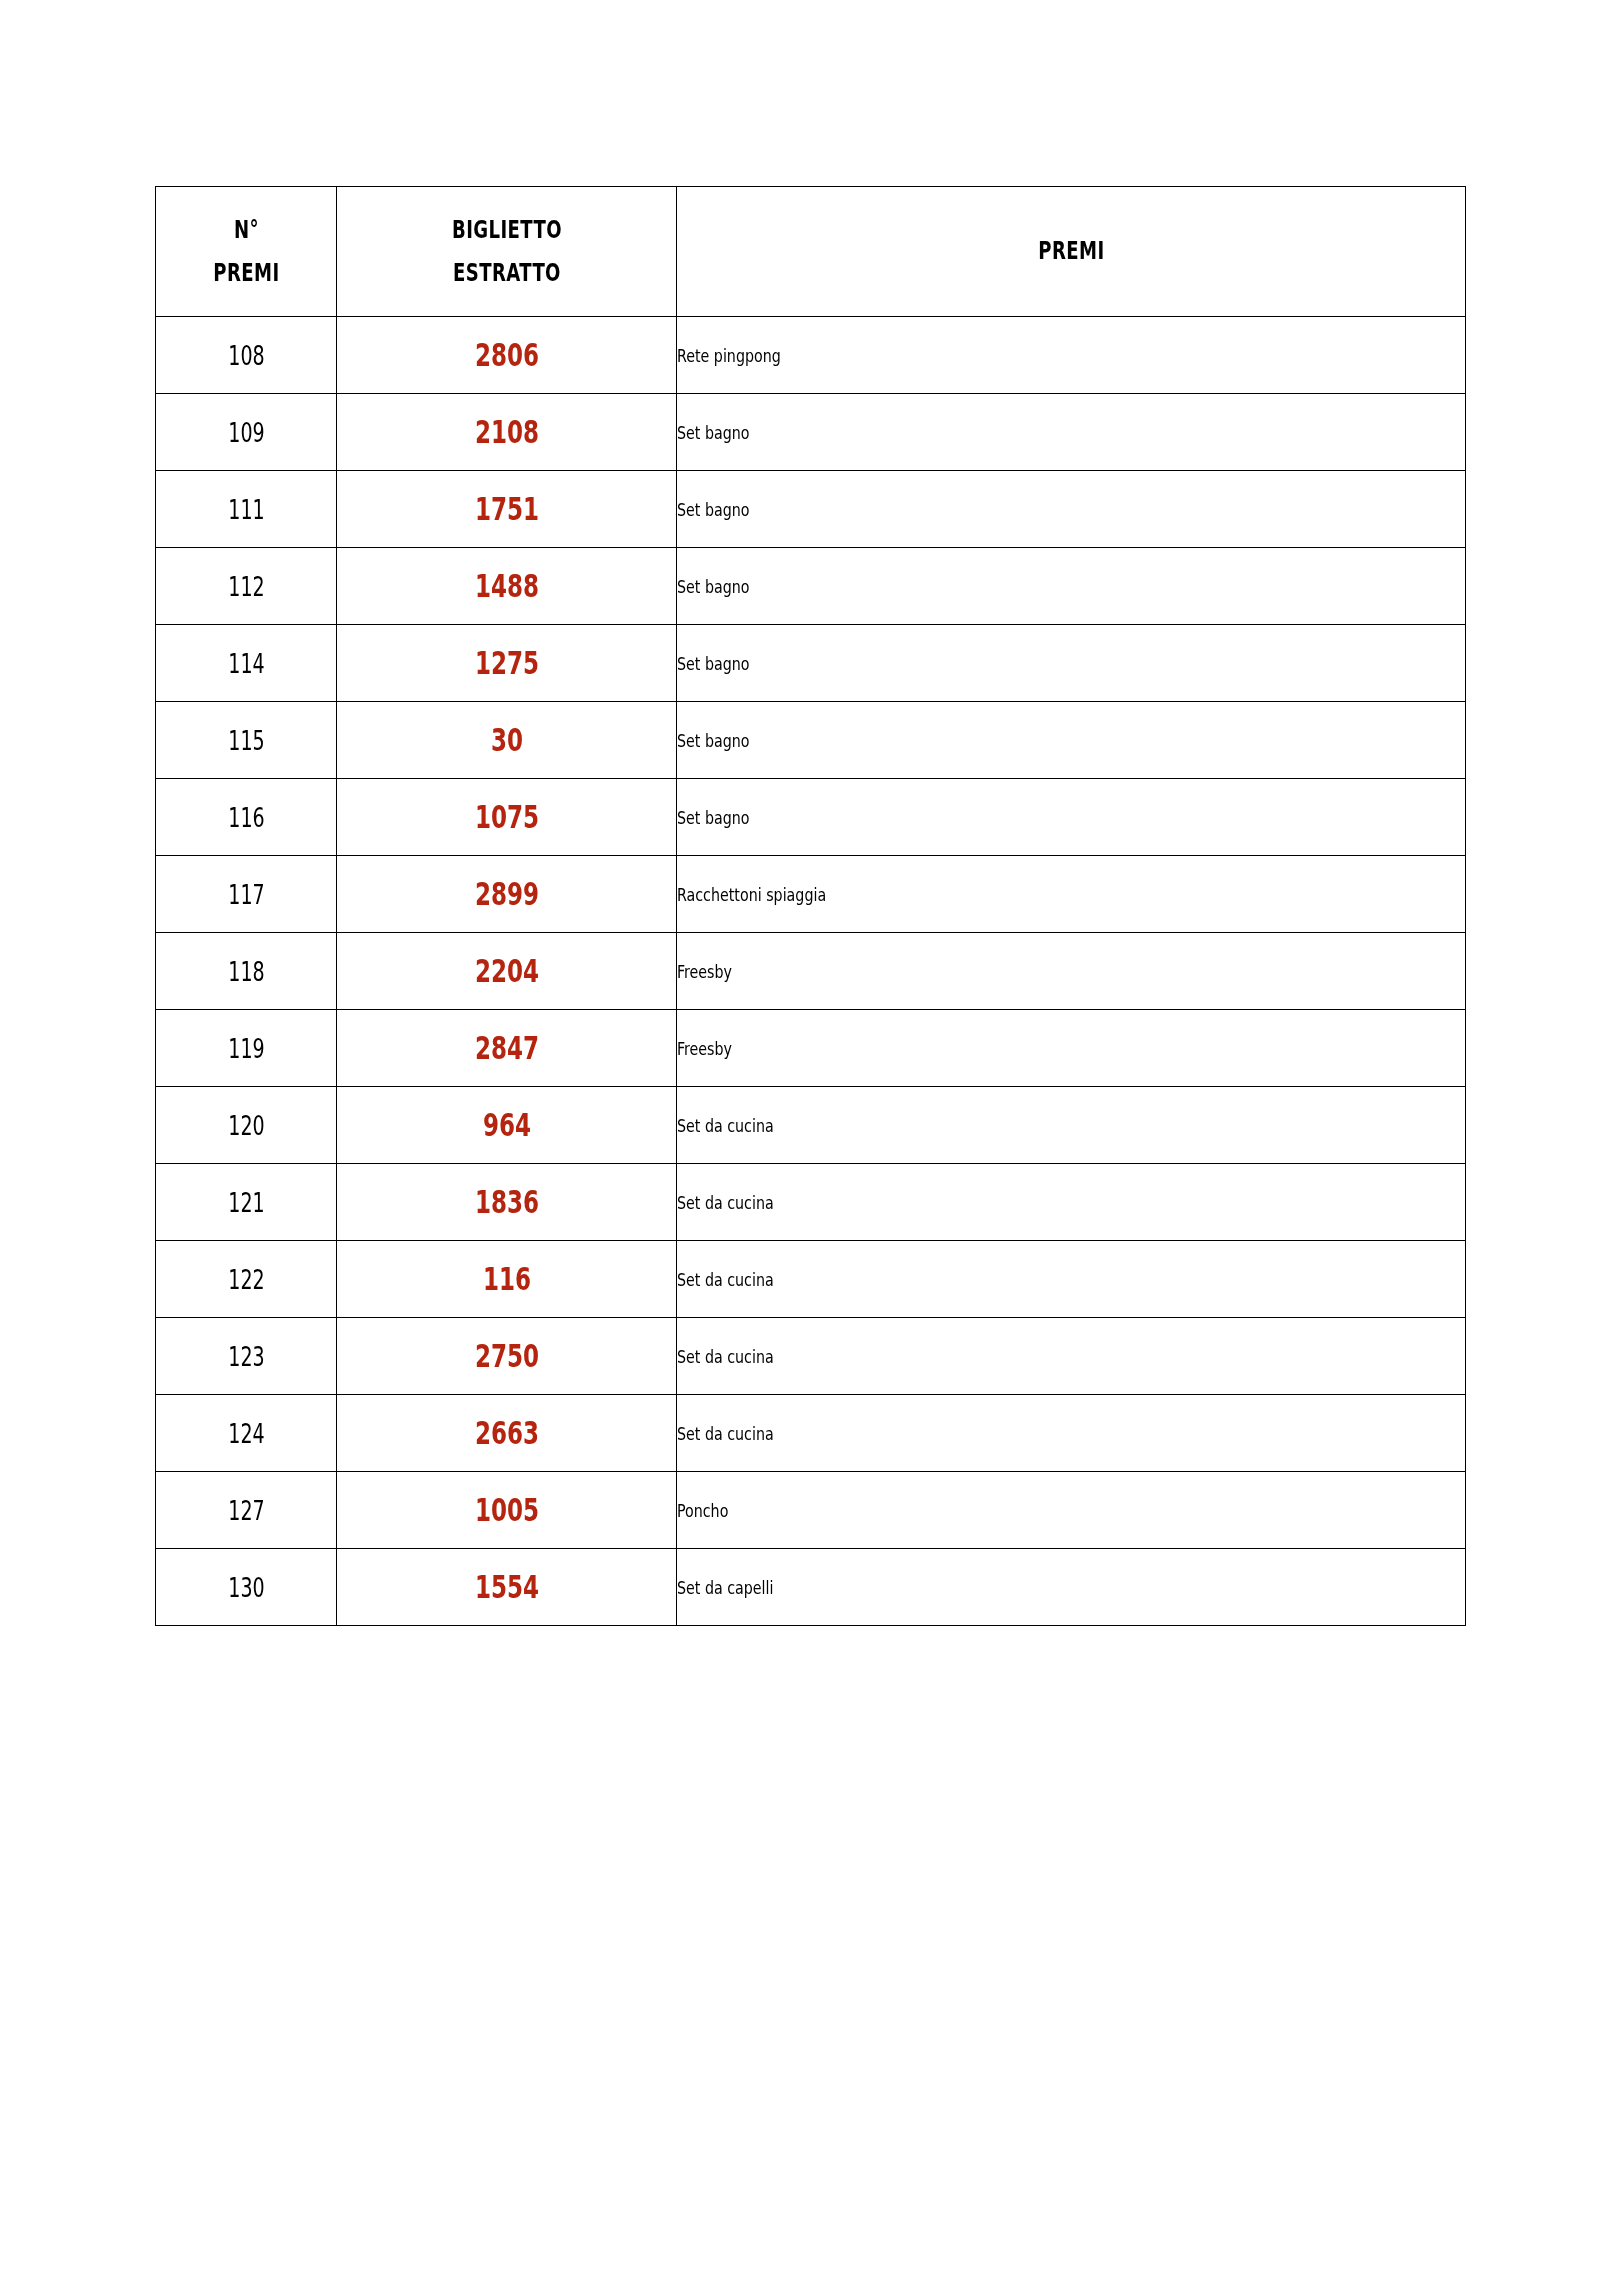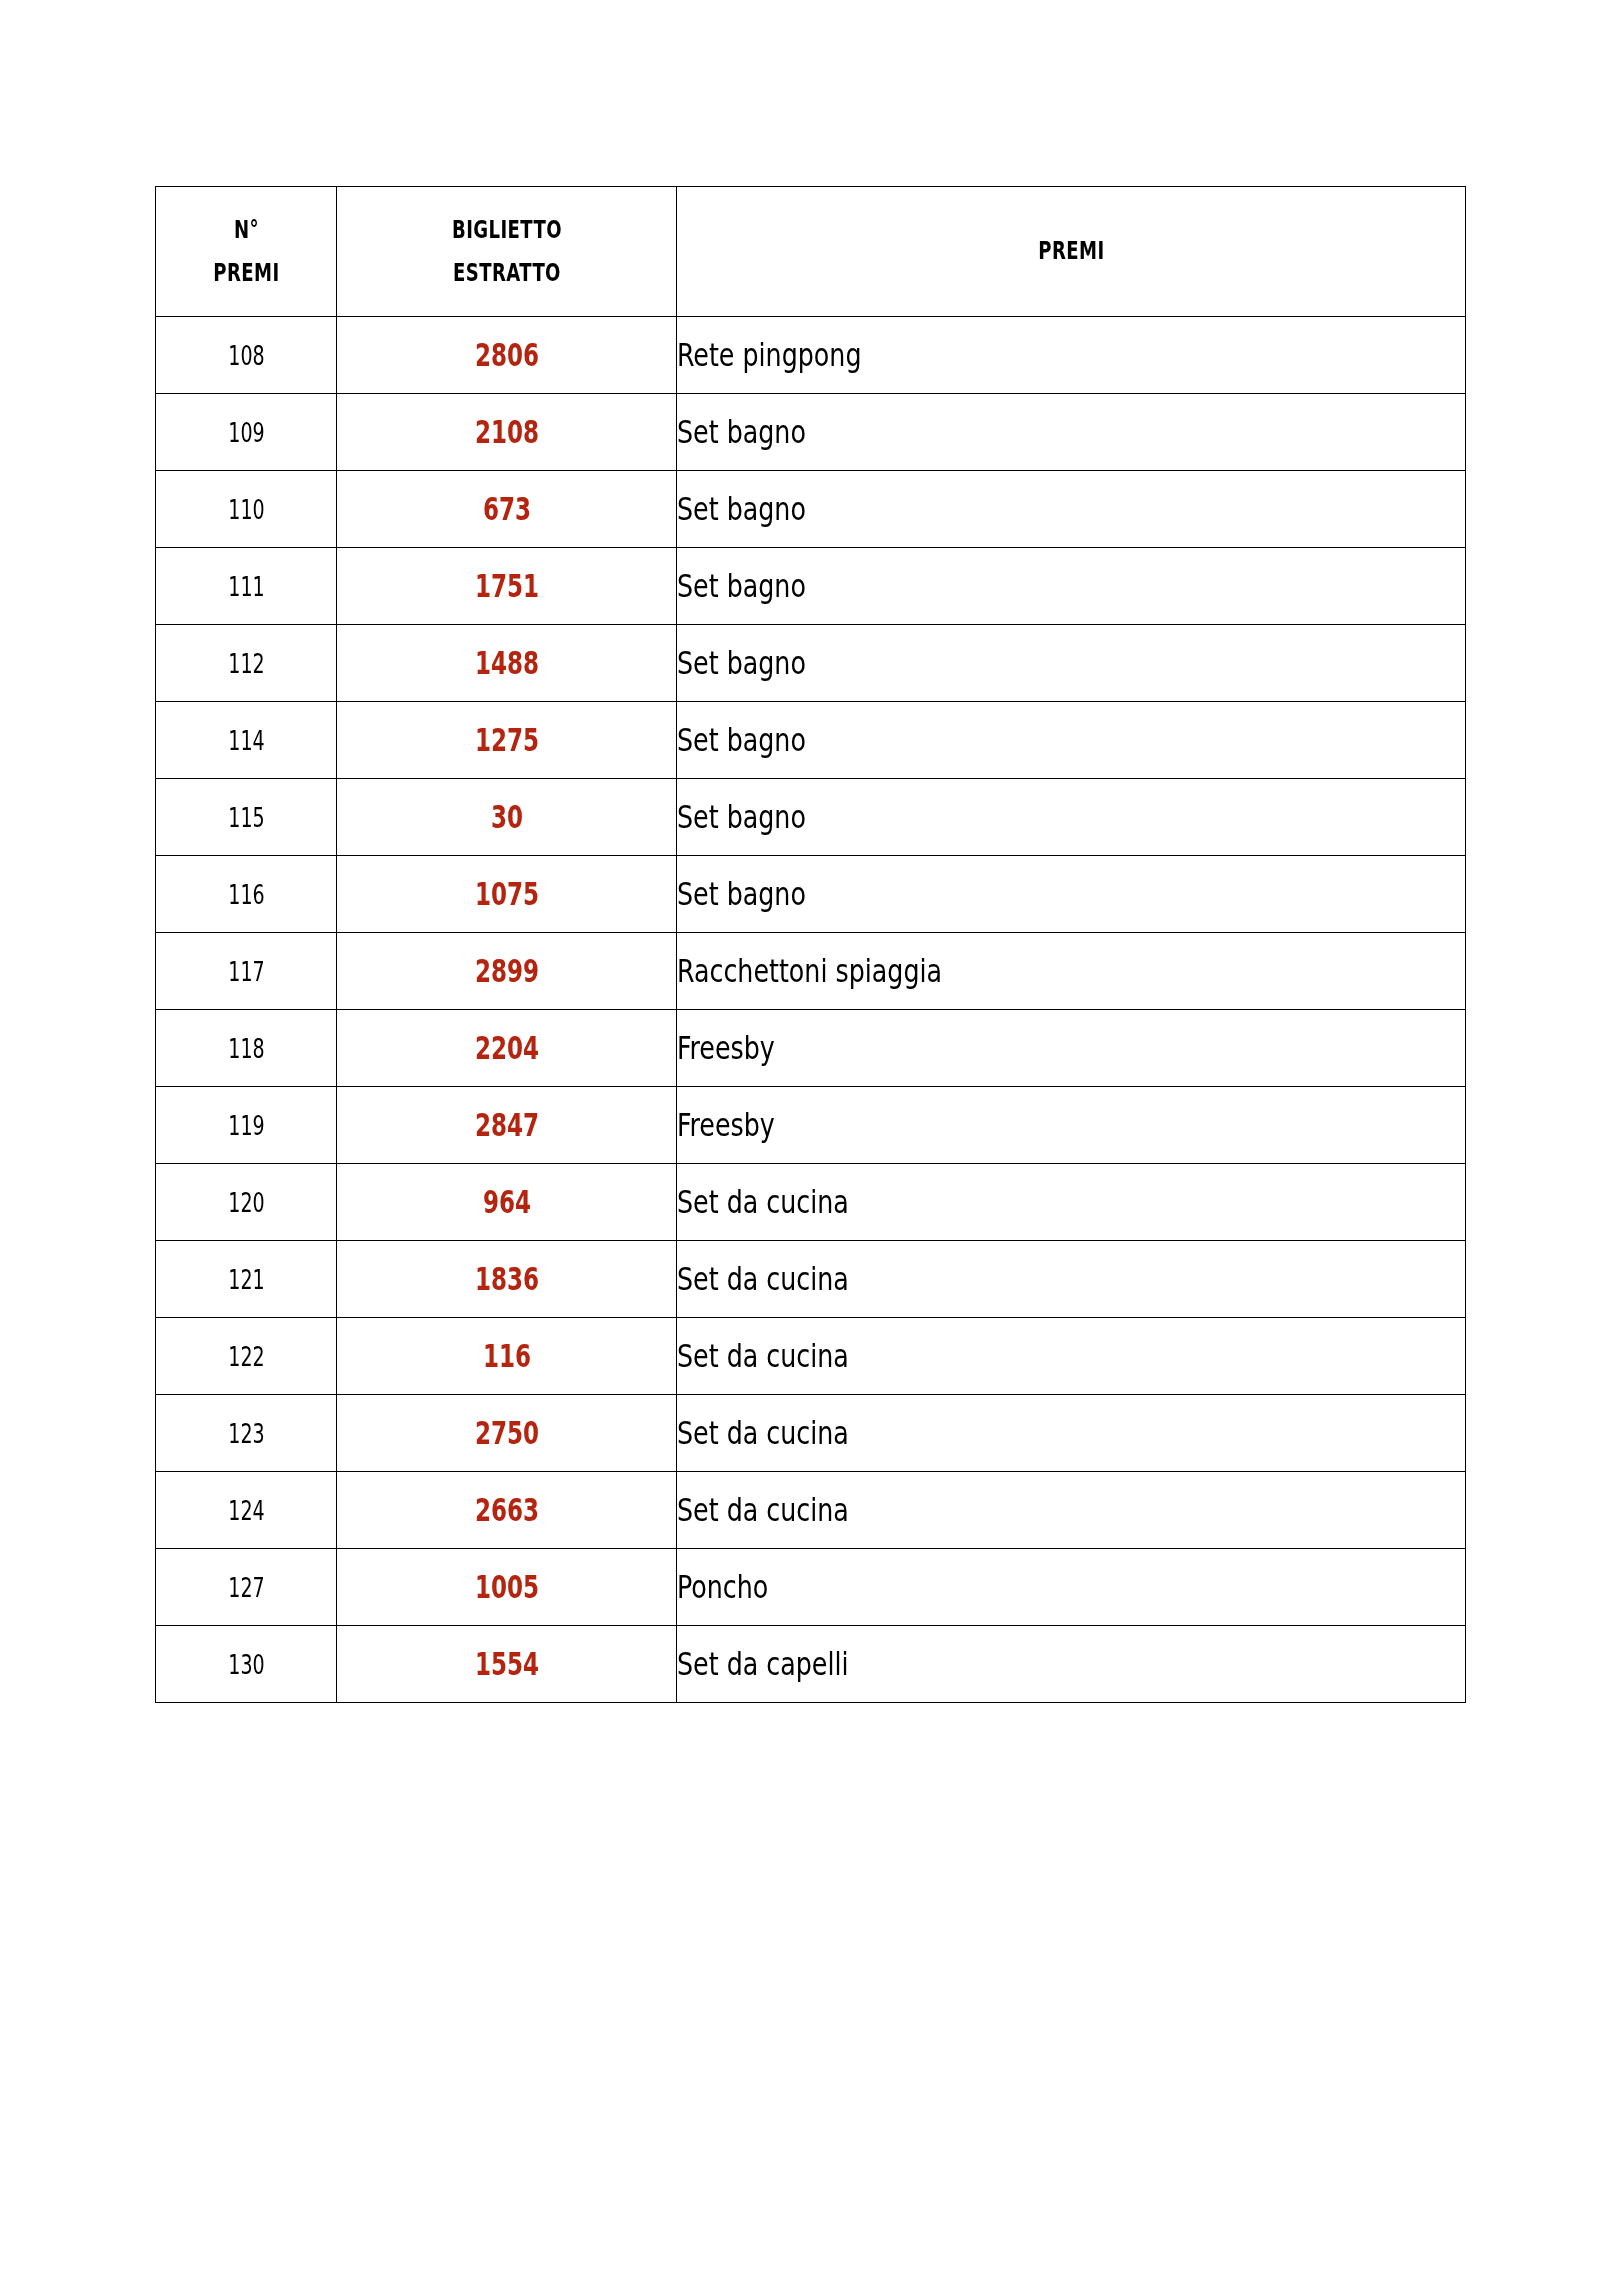--- a/index.html
+++ b/index.html
@@ -86,21 +86,21 @@
   .cell-ticket {
     text-align: center;
     font-size: 32px;
     font-weight: bold;
     color: #b5240f;
     font-family: "Liberation Sans Narrow", "DejaVu Sans Condensed", "Liberation Sans", sans-serif;
     transform: scaleX(0.80);
   }
   .cell-prize {
     text-align: left;
-    font-size: 32px;
+    font-size: 18px;
     color: #000000;
     padding-left: 1px;
     font-family: "Liberation Sans Narrow", "DejaVu Sans Condensed", "Liberation Sans", sans-serif;
   }
   .cell-prize span {
     display: inline-block;
     transform: scaleX(0.88);
     transform-origin: left center;
   }
 </style>
@@ -141,25 +141,20 @@
           <td class="row-cell cell-num">108</td>
           <td class="row-cell cell-ticket">2806</td>
           <td class="row-cell cell-prize"><span>Rete pingpong</span></td>
         </tr>
         <tr class="row-cell">
           <td class="row-cell cell-num">109</td>
           <td class="row-cell cell-ticket">2108</td>
           <td class="row-cell cell-prize"><span>Set bagno</span></td>
         </tr>
         <tr class="row-cell">
-          <td class="row-cell cell-num">110</td>
-          <td class="row-cell cell-ticket">673</td>
-          <td class="row-cell cell-prize"><span>Set bagno</span></td>
-        </tr>
-        <tr class="row-cell">
           <td class="row-cell cell-num">111</td>
           <td class="row-cell cell-ticket">1751</td>
           <td class="row-cell cell-prize"><span>Set bagno</span></td>
         </tr>
         <tr class="row-cell">
           <td class="row-cell cell-num">112</td>
           <td class="row-cell cell-ticket">1488</td>
           <td class="row-cell cell-prize"><span>Set bagno</span></td>
         </tr>
         <tr class="row-cell">

